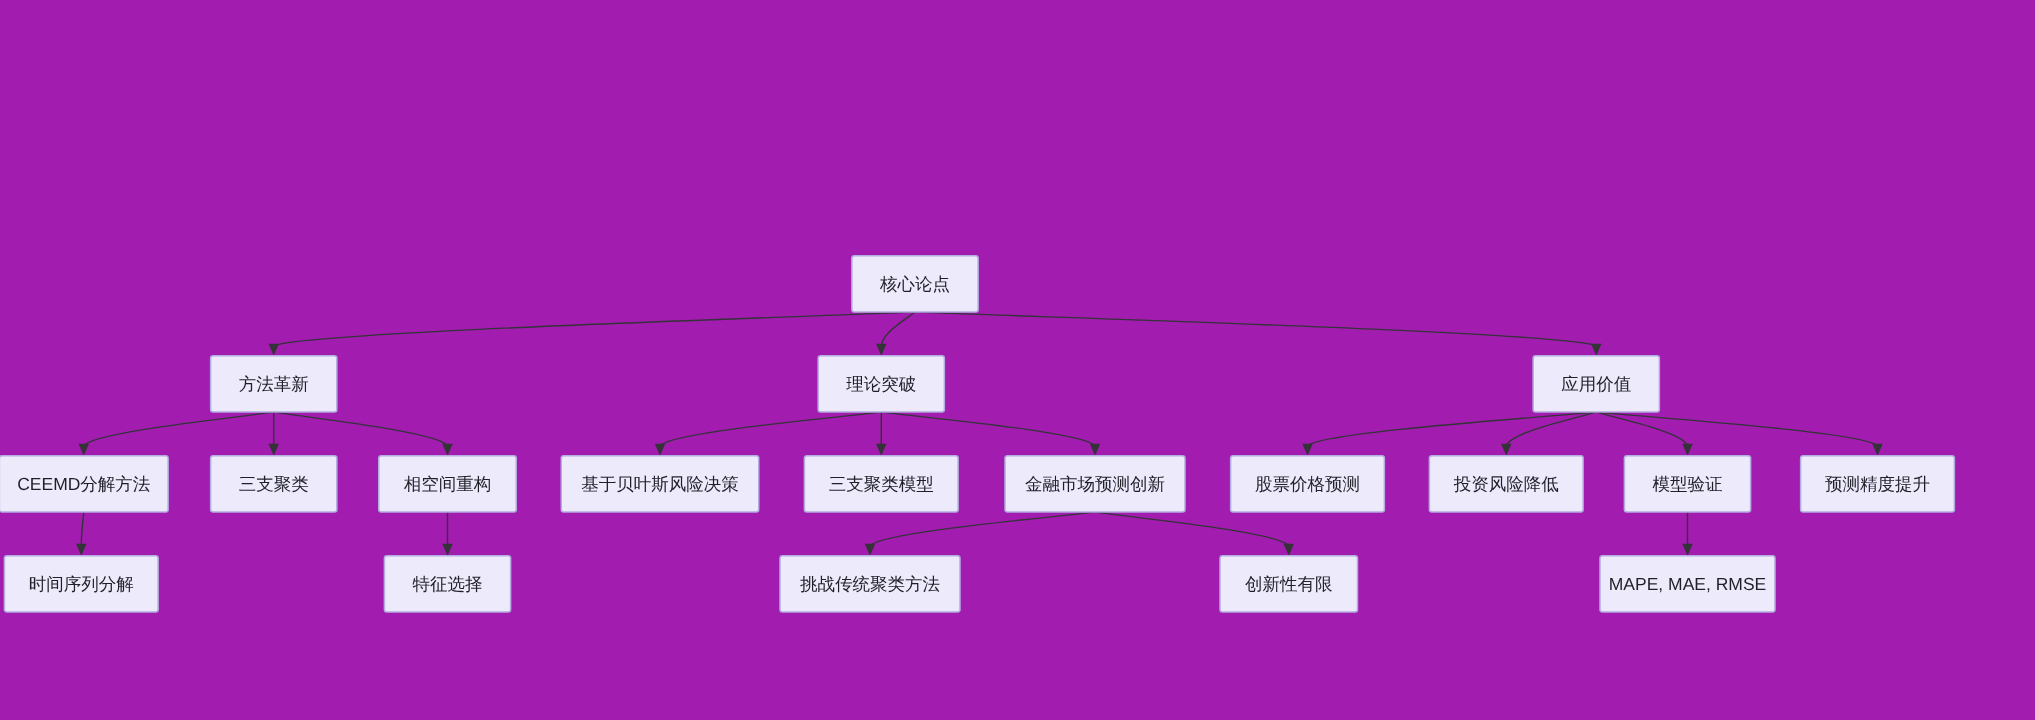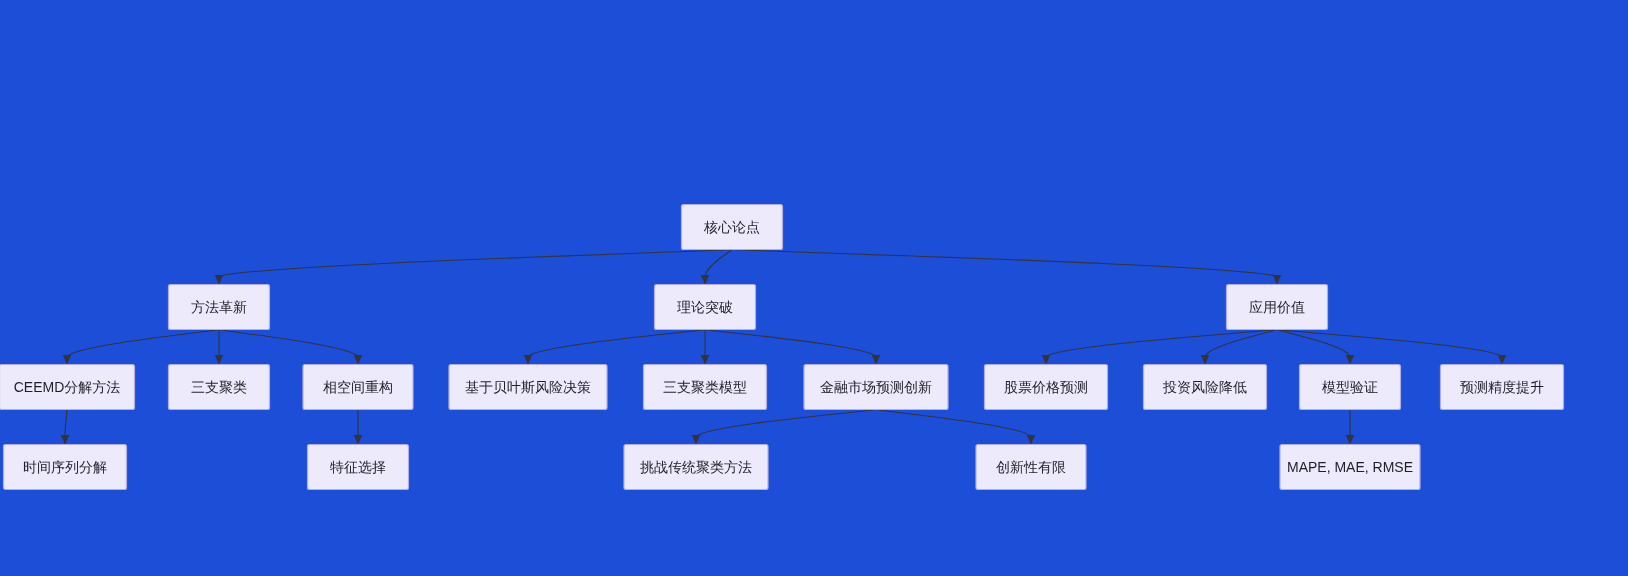--- a/index.html
+++ b/index.html
@@ -10,21 +10,21 @@
   body {
     width: 1628px;
     height: 576px;
     overflow: hidden;
     font-family: "Liberation Sans", "DejaVu Sans", sans-serif;
   }
   #diagram-root {
     position: relative;
     width: 1628px;
     height: 576px;
-    background: #1d4ed8;
+    background: #a21caf;
   }
   svg#flow {
     position: absolute;
     left: 0;
     top: 0;
     width: 1628px;
     height: 576px;
     display: block;
   }
   .node-rect {

